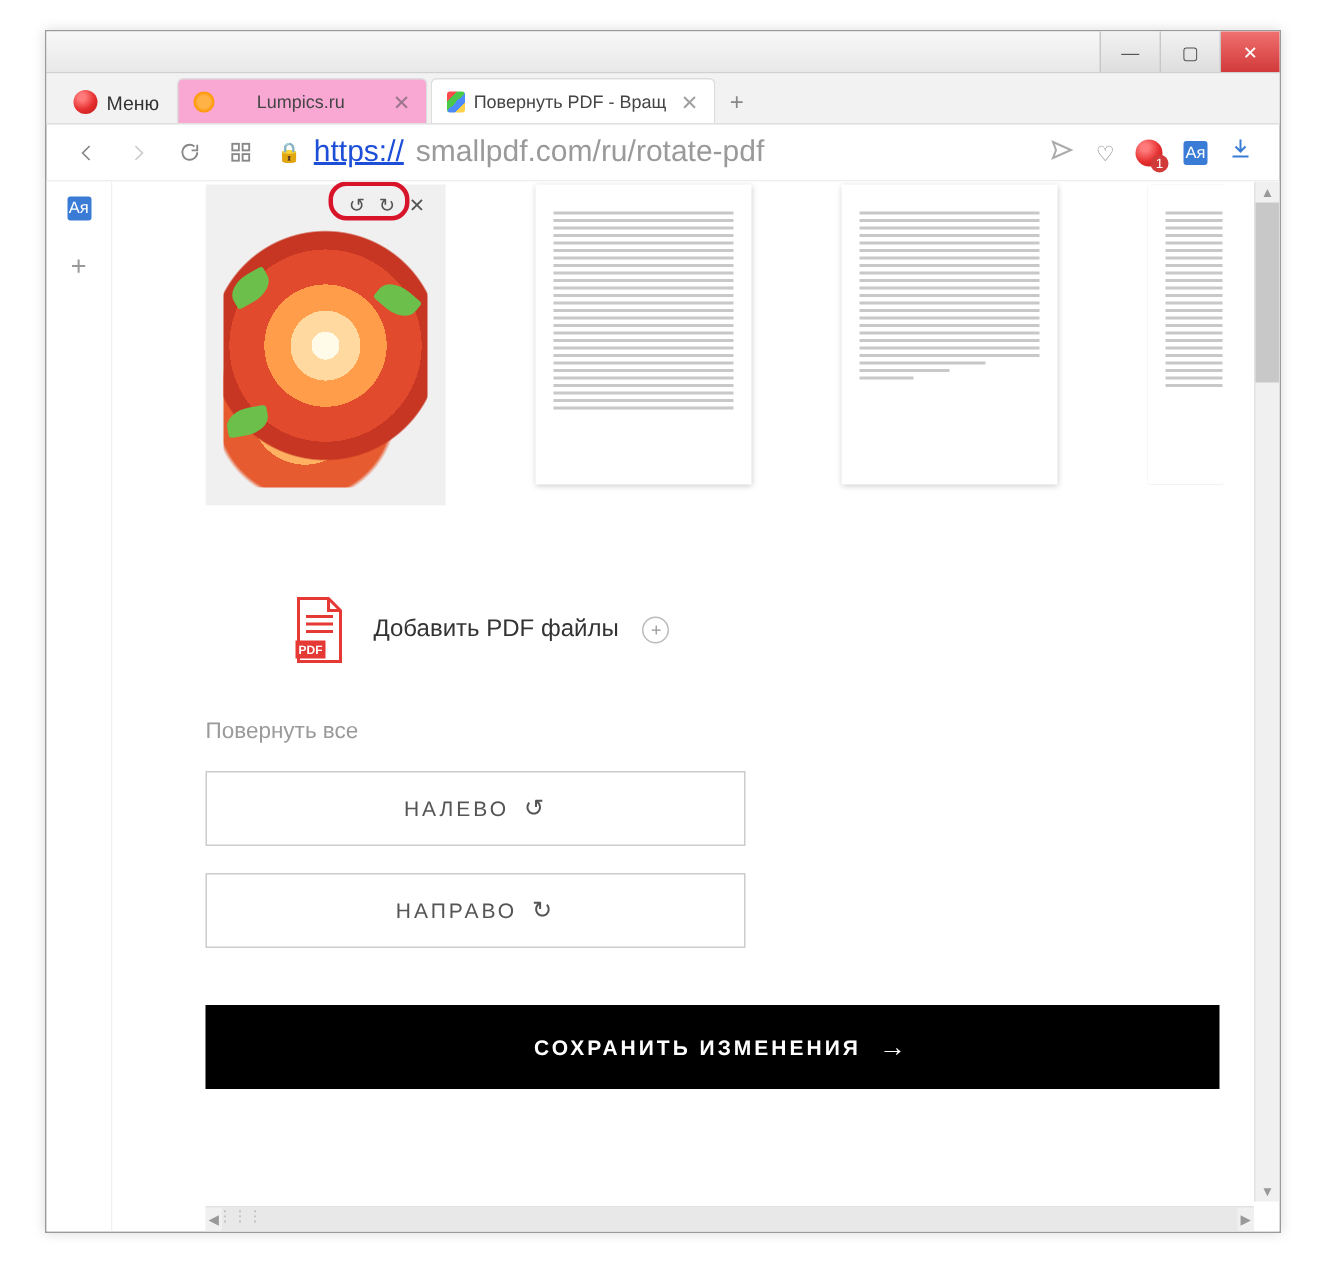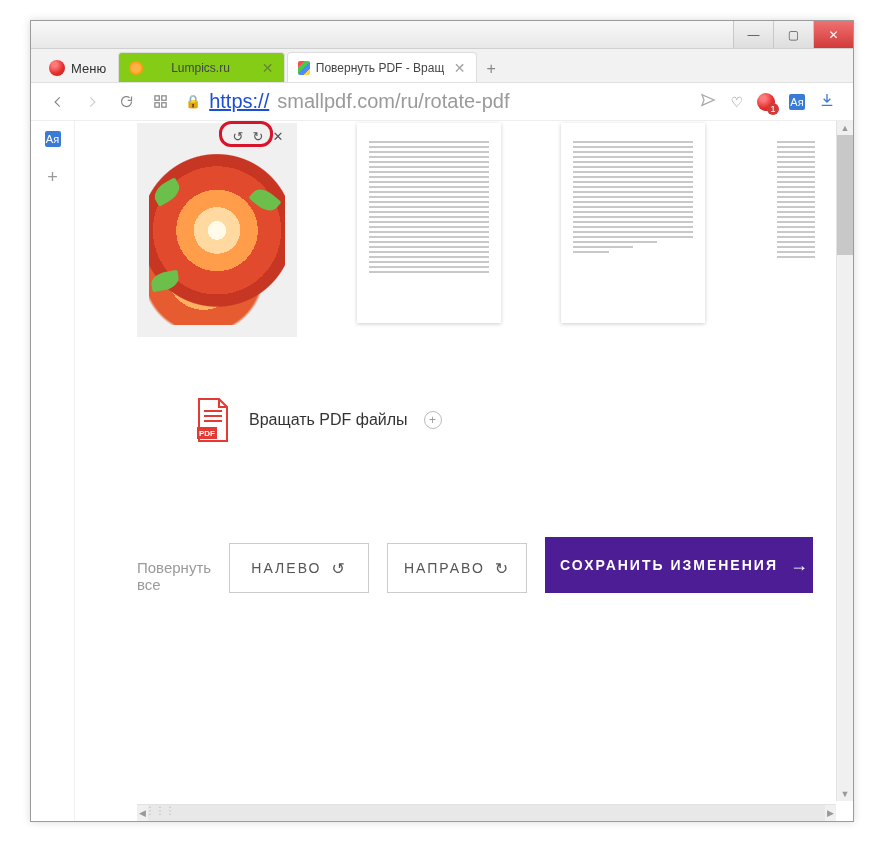--- a/index.html
+++ b/index.html
@@ -9,21 +9,21 @@
 .window-border { position: absolute; inset: 20px 30px 30px 30px; border: 1px solid #9b9b9b; background: #fff; display: flex; flex-direction: column; box-shadow: 0 0 8px rgba(0,0,0,0.15); }
 .titlebar { height: 28px; background: linear-gradient(#f8f8f8,#e8e8e8); border-bottom: 1px solid #d0d0d0; display: flex; justify-content: flex-end; align-items: stretch; }
 .win-btn { width: 40px; display: flex; align-items: center; justify-content: center; border-left: 1px solid #c8c8c8; background: linear-gradient(#f2f2f2,#dedede); font-size: 12px; color: #555; cursor: pointer; }
 .win-btn.close { background: linear-gradient(#f07070,#d23a3a); color: #fff; }
 
 
 .tab-strip { height: 34px; background: #f2f2f2; display: flex; align-items: flex-end; padding-left: 6px; border-bottom: 1px solid #e0e0e0; gap: 0; }
 .menu-btn { display: flex; align-items: center; gap: 6px; padding: 6px 12px; font-size: 13px; color: #333; cursor: pointer; }
 .opera-logo { width: 16px; height: 16px; border-radius: 50%; background: radial-gradient(circle at 35% 30%, #ff7a7a 15%, #e63030 55%, #b91616 100%); }
 .tab { height: 30px; display: flex; align-items: center; gap: 6px; padding: 0 10px; background: #fff; border: 1px solid #ddd; border-bottom: none; border-radius: 4px 4px 0 0; font-size: 12px; color: #444; max-width: 190px; margin-right: 2px; cursor: pointer; }
-.tab.inactive { background: #84cc16; gap: 28px; }
+.tab.inactive { background: #f9a8d4; gap: 28px; }
 .tab-close { opacity: 0.5; font-size: 14px; margin-left: 4px; cursor: pointer; }
 .tab-new { padding: 4px 8px; color: #888; font-size: 16px; cursor: pointer; }
 .favicon { width: 14px; height: 14px; border-radius: 2px; }
 .favicon.lump { background: radial-gradient(circle, #ffb347 40%, #ff9500 70%); border-radius: 50%; }
 .favicon.smallpdf { background: linear-gradient(135deg,#ff4b4b 0 25%,#4bc84b 25% 50%,#4b8bff 50% 75%,#ffd24b 75% 100%); }
 
 
 .addr-row { height: 38px; display: flex; align-items: center; padding: 0 18px; gap: 16px; border-bottom: 1px solid #eee; }
 .nav-icon { width: 18px; height: 18px; display: flex; align-items: center; justify-content: center; color: #888; cursor: pointer; font-size: 14px; }
 .addr-box { flex: 1; display: flex; align-items: center; gap: 8px; }
@@ -67,25 +67,25 @@
 .leaf.l3 { bottom: 35px; left: 2px; transform: rotate(-10deg); }
 
 
 .add-row { display: flex; align-items: center; gap: 16px; margin-top: 60px; padding-left: 56px; }
 .pdf-icon { width: 40px; height: 46px; position: relative; }
 .pdf-icon svg { width: 100%; height: 100%; }
 .add-text { font-size: 16px; color: #333; }
 .plus-circle { width: 18px; height: 18px; border: 1px solid #bbb; border-radius: 50%; display: flex; align-items: center; justify-content: center; font-size: 12px; color: #999; }
 
 
-.rotate-all { margin-top: 74px; display: flex; flex-direction: row; align-items: flex-end; gap: 18px; padding-right: 40px; }
+.rotate-all { margin-top: 36px; display: flex; flex-direction: column; align-items: flex-start; gap: 18px; padding-right: 40px; }
 .rotate-title { font-size: 15px; color: #9a9a9a; }
 .big-btn { width: 360px; height: 50px; border: 1px solid #ccc; background: #fff; display: flex; align-items: center; justify-content: center; gap: 10px; font-size: 14px; letter-spacing: 2px; color: #555; cursor: pointer; }
 .big-btn .arr { font-size: 16px; }
-.save-btn { margin-top: 20px; width: 100%; height: 56px; background: #4c1d95; color: #fff; display: flex; align-items: center; justify-content: center; gap: 12px; font-size: 14px; letter-spacing: 2px; font-weight: bold; cursor: pointer; padding-left: 12px; }
+.save-btn { margin-top: 20px; width: 100%; height: 56px; background: #000000; color: #fff; display: flex; align-items: center; justify-content: center; gap: 12px; font-size: 14px; letter-spacing: 2px; font-weight: bold; cursor: pointer; padding-left: 12px; }
 .save-arrow { font-size: 18px; }
 
 
 .vscroll { position: absolute; top: 0; right: 0; bottom: 20px; width: 17px; background: #f0f0f0; border-left: 1px solid #e2e2e2; display: flex; flex-direction: column; justify-content: space-between; align-items: center; }
 .vscroll-thumb { width: 100%; height: 120px; background: #c8c8c8; margin-top: 0; }
 .hscroll { position: absolute; left: 62px; right: 17px; bottom: 0; height: 17px; background: #f0f0f0; border-top: 1px solid #e2e2e2; display: flex; align-items: center; }
 .hscroll-thumb { height: 100%; flex: 1; background: #e8e8e8; }
 .h-grip { width: 24px; display: flex; justify-content: center; color: #bbb; font-size: 10px; }
 .scroll-arrow { font-size: 9px; color: #999; padding: 2px; cursor: pointer; }
 </style>
@@ -287,21 +287,21 @@
             <svg viewBox="0 0 40 46">
               <path d="M6 2 h20 l8 8 v34 h-28 z" fill="none" stroke="#e53935" stroke-width="2"></path>
               <path d="M26 2 v8 h8" fill="none" stroke="#e53935" stroke-width="2"></path>
               <line x1="11" y1="14" x2="29" y2="14" stroke="#e53935" stroke-width="2"></line>
               <line x1="11" y1="19" x2="29" y2="19" stroke="#e53935" stroke-width="2"></line>
               <line x1="11" y1="24" x2="29" y2="24" stroke="#e53935" stroke-width="2"></line>
               <rect x="4" y="30" width="20" height="12" fill="#e53935"></rect>
               <text x="6" y="39" font-size="8" fill="#fff" font-family="Arial" font-weight="bold">PDF</text>
             </svg>
           </div>
-          <span class="add-text">Вращать PDF файлы</span>
+          <span class="add-text">Добавить PDF файлы</span>
           <span class="plus-circle">+</span>
         </div>
 
         <div class="rotate-all">
           <div class="rotate-title">Повернуть все</div>
           <div class="big-btn">
             <span>НАЛЕВО</span>
             <span class="arr">↺</span>
           </div>
           <div class="big-btn">

